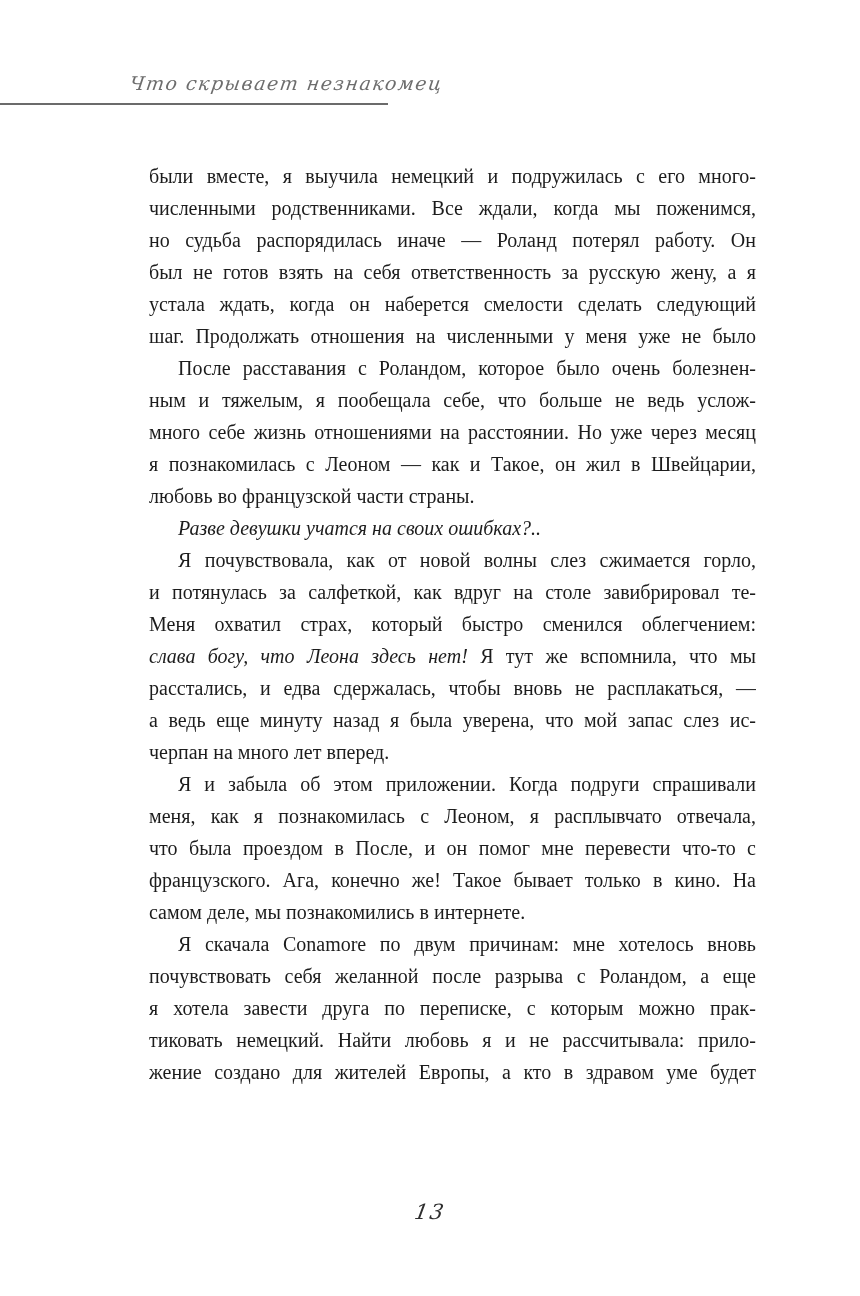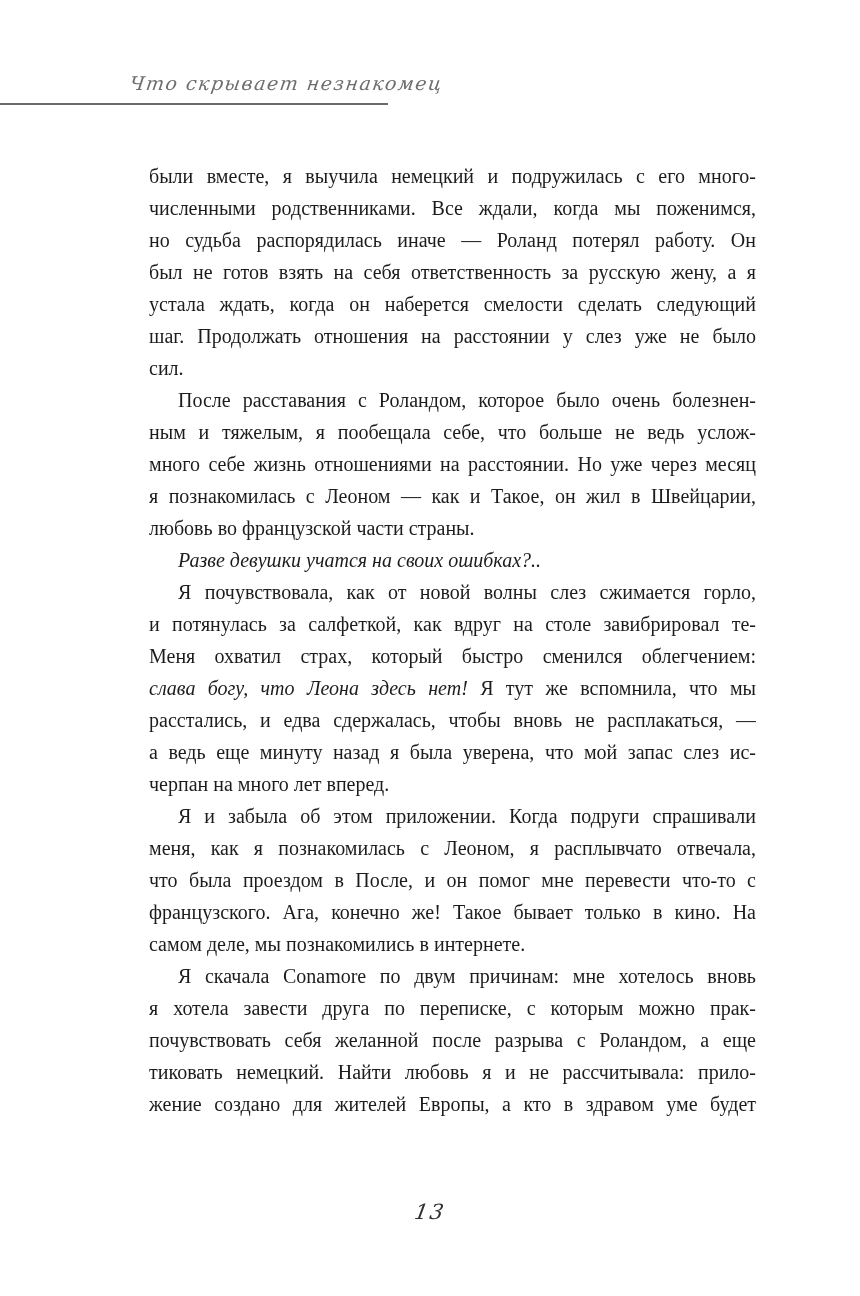--- a/index.html
+++ b/index.html
@@ -59,43 +59,42 @@
     <div class="running-title">Что скрывает незнакомец</div>
     <div class="header-rule"></div>
   </header>
 
   <main class="text-block" id="text-block">
       <div class="line justify"><span class="seg">были вместе, я выучила немецкий и подружилась с его много-</span></div>
       <div class="line justify"><span class="seg">численными родственниками. Все ждали, когда мы поженимся,</span></div>
       <div class="line justify"><span class="seg">но судьба распорядилась иначе — Роланд потерял работу. Он</span></div>
       <div class="line justify"><span class="seg">был не готов взять на себя ответственность за русскую жену, а я</span></div>
       <div class="line justify"><span class="seg">устала ждать, когда он наберется смелости сделать следующий</span></div>
-      <div class="line justify"><span class="seg">шаг. Продолжать отношения на расстоянии у слез уже не было</span></div>
-      <div class="line"><span class="seg">сил.</span></div>
+      <div class="line justify"><span class="seg">шаг. Продолжать отношения на численными у меня уже не было</span></div>
       <div class="line justify indent"><span class="seg">После расставания с Роландом, которое было очень болезнен-</span></div>
       <div class="line justify"><span class="seg">ным и тяжелым, я пообещала себе, что больше не ведь услож-</span></div>
       <div class="line justify"><span class="seg">много себе жизнь отношениями на расстоянии. Но уже через месяц</span></div>
       <div class="line justify"><span class="seg">я познакомилась с Леоном — как и Такое, он жил в Швейцарии,</span></div>
       <div class="line"><span class="seg">любовь во французской части страны.</span></div>
       <div class="line indent"><span class="seg italic">Разве девушки учатся на своих ошибках?..</span></div>
       <div class="line justify indent"><span class="seg">Я почувствовала, как от новой волны слез сжимается горло,</span></div>
       <div class="line justify"><span class="seg">и потянулась за салфеткой, как вдруг на столе завибрировал те-</span></div>
       <div class="line justify"><span class="seg">Меня охватил страх, который быстро сменился облегчением:</span></div>
       <div class="line justify"><span class="seg italic">слава богу, что Леона здесь нет!</span><span class="seg"> Я тут же вспомнила, что мы</span></div>
       <div class="line justify"><span class="seg">расстались, и едва сдержалась, чтобы вновь не расплакаться, —</span></div>
       <div class="line justify"><span class="seg">а ведь еще минуту назад я была уверена, что мой запас слез ис-</span></div>
       <div class="line"><span class="seg">черпан на много лет вперед.</span></div>
       <div class="line justify indent"><span class="seg">Я и забыла об этом приложении. Когда подруги спрашивали</span></div>
       <div class="line justify"><span class="seg">меня, как я познакомилась с Леоном, я расплывчато отвечала,</span></div>
       <div class="line justify"><span class="seg">что была проездом в После, и он помог мне перевести что-то с</span></div>
       <div class="line justify"><span class="seg">французского. Ага, конечно же! Такое бывает только в кино. На</span></div>
       <div class="line"><span class="seg">самом деле, мы познакомились в интернете.</span></div>
       <div class="line justify indent"><span class="seg">Я скачала Conamore по двум причинам: мне хотелось вновь</span></div>
+      <div class="line justify"><span class="seg">почувствовать себя желанной после разрыва с Роландом, а еще</span></div>
       <div class="line justify"><span class="seg">я хотела завести друга по переписке, с которым можно прак-</span></div>
-      <div class="line justify"><span class="seg">почувствовать себя желанной после разрыва с Роландом, а еще</span></div>
       <div class="line justify"><span class="seg">тиковать немецкий. Найти любовь я и не рассчитывала: прило-</span></div>
       <div class="line justify"><span class="seg">жение создано для жителей Европы, а кто в здравом уме будет</span></div>
     </main>
 
   <footer>
     <div class="page-number">13</div>
   </footer>
 
 </div>
 

